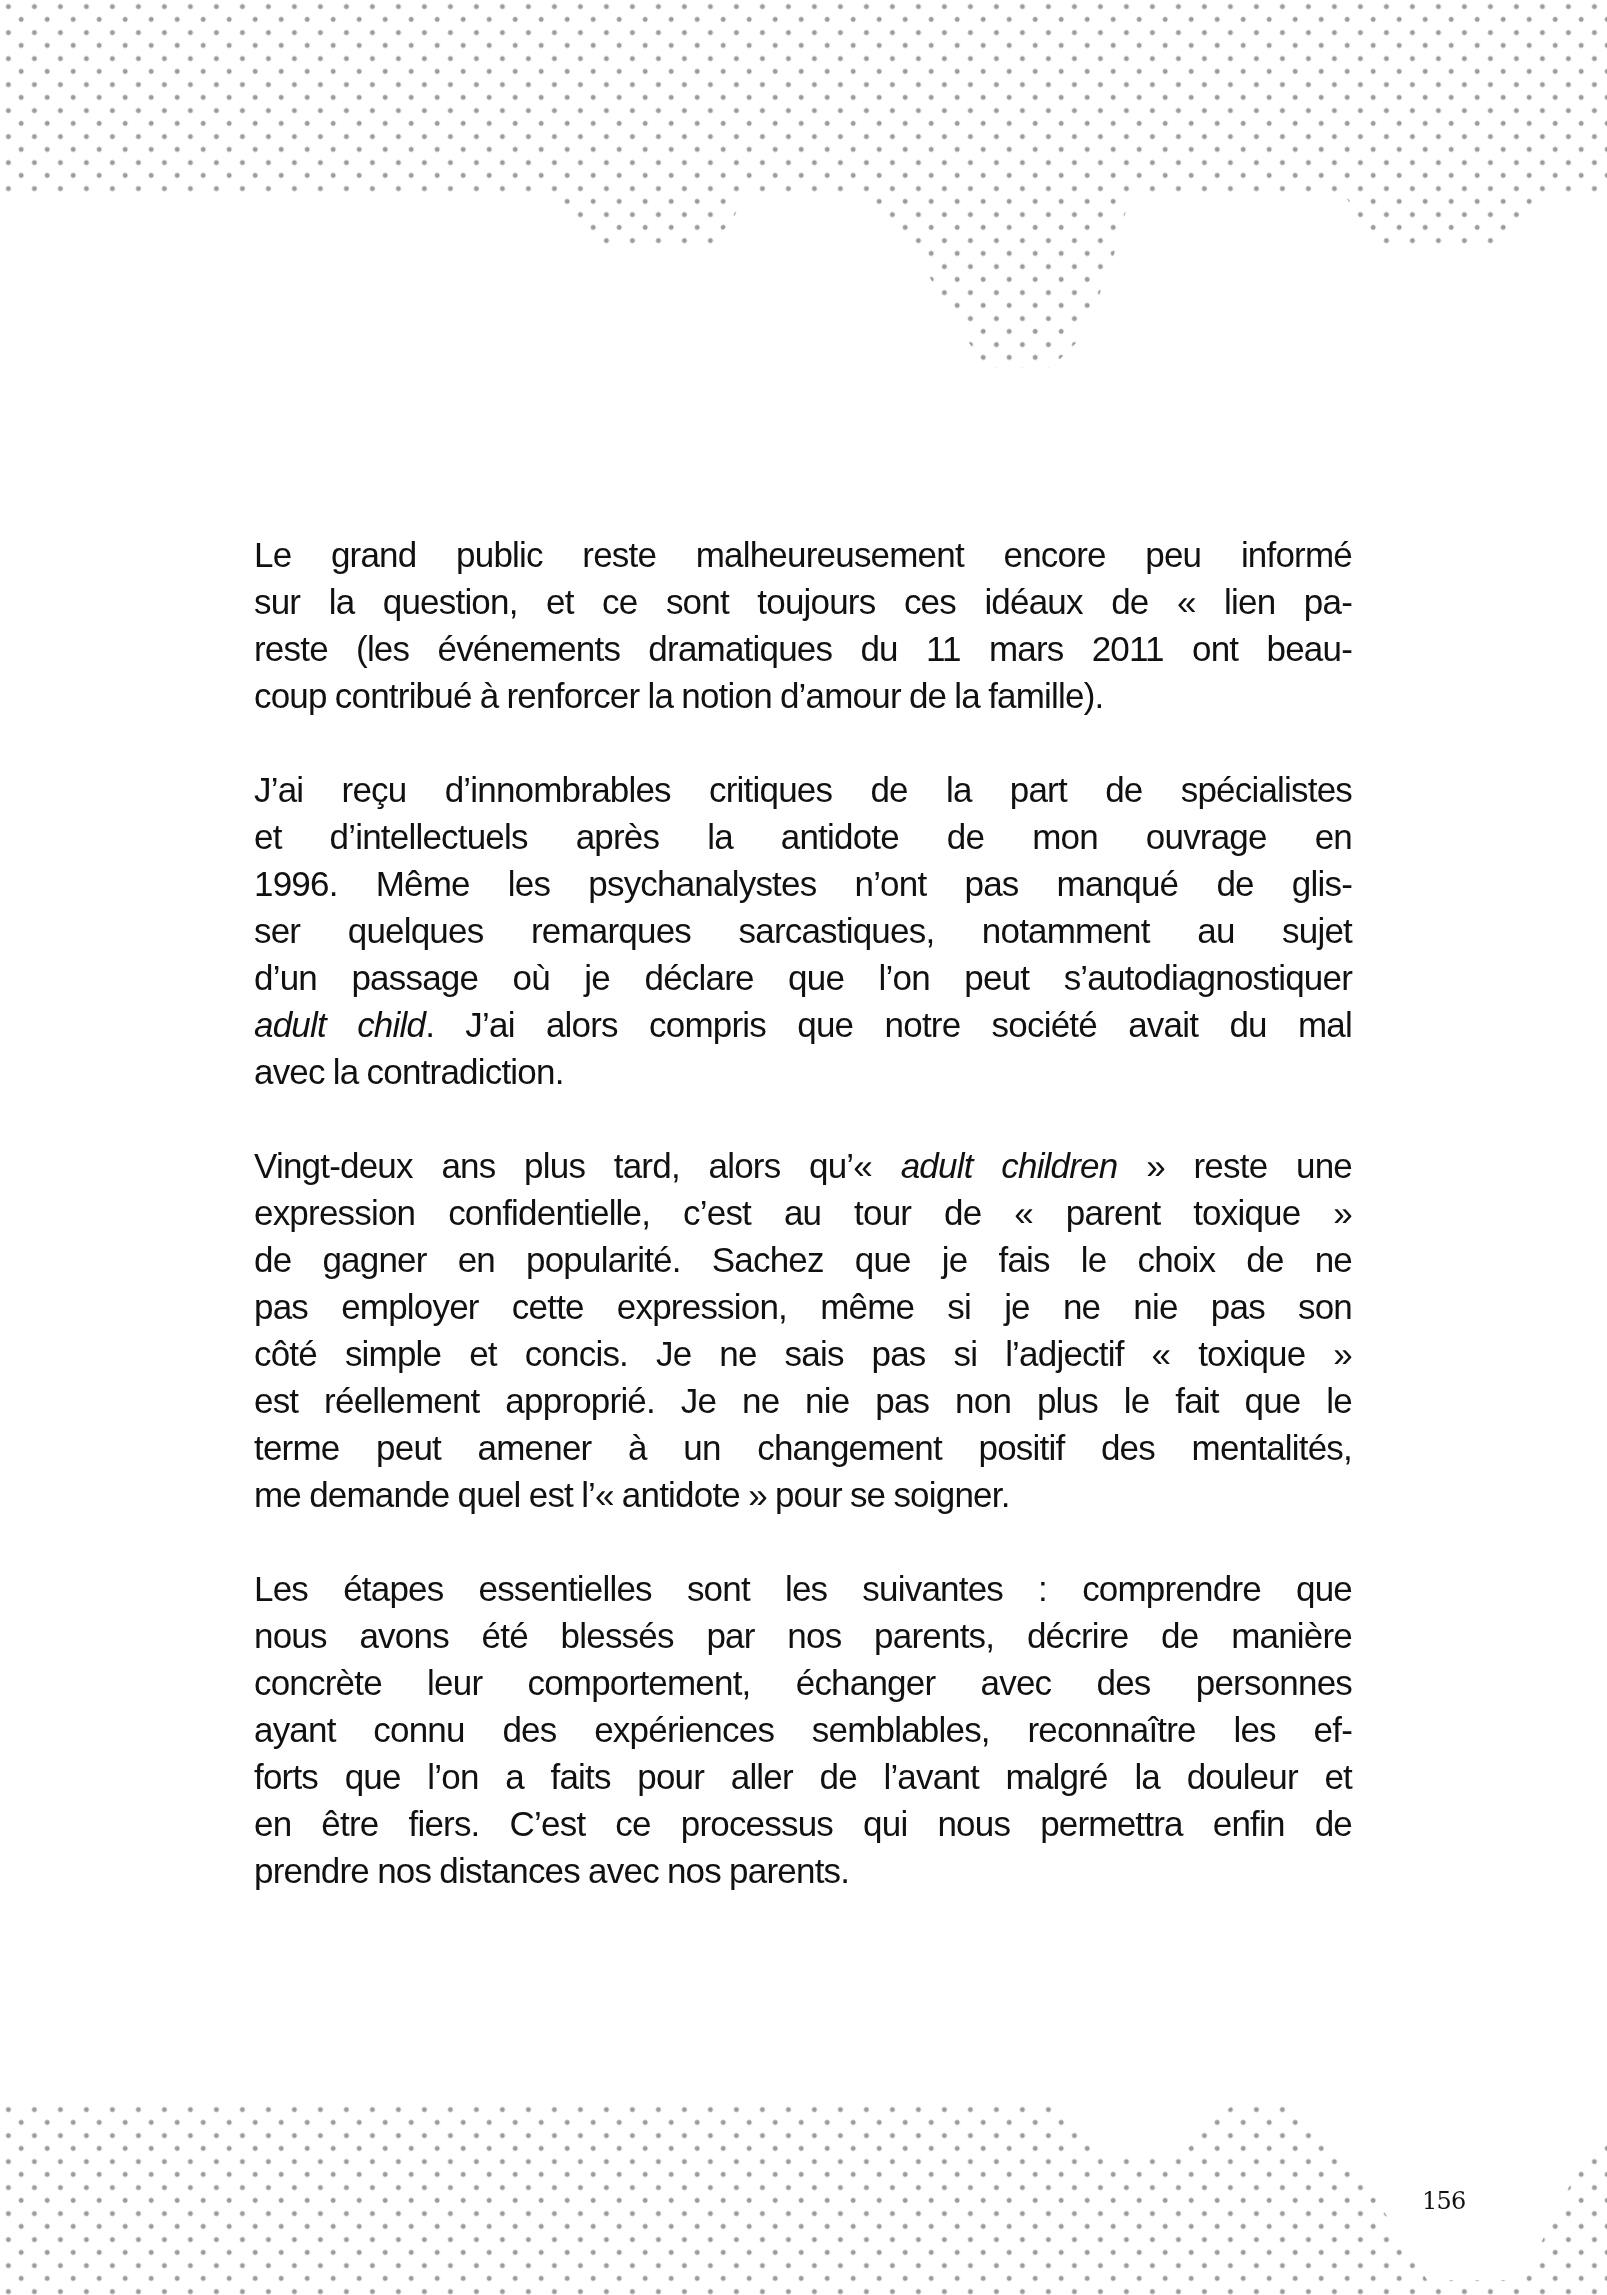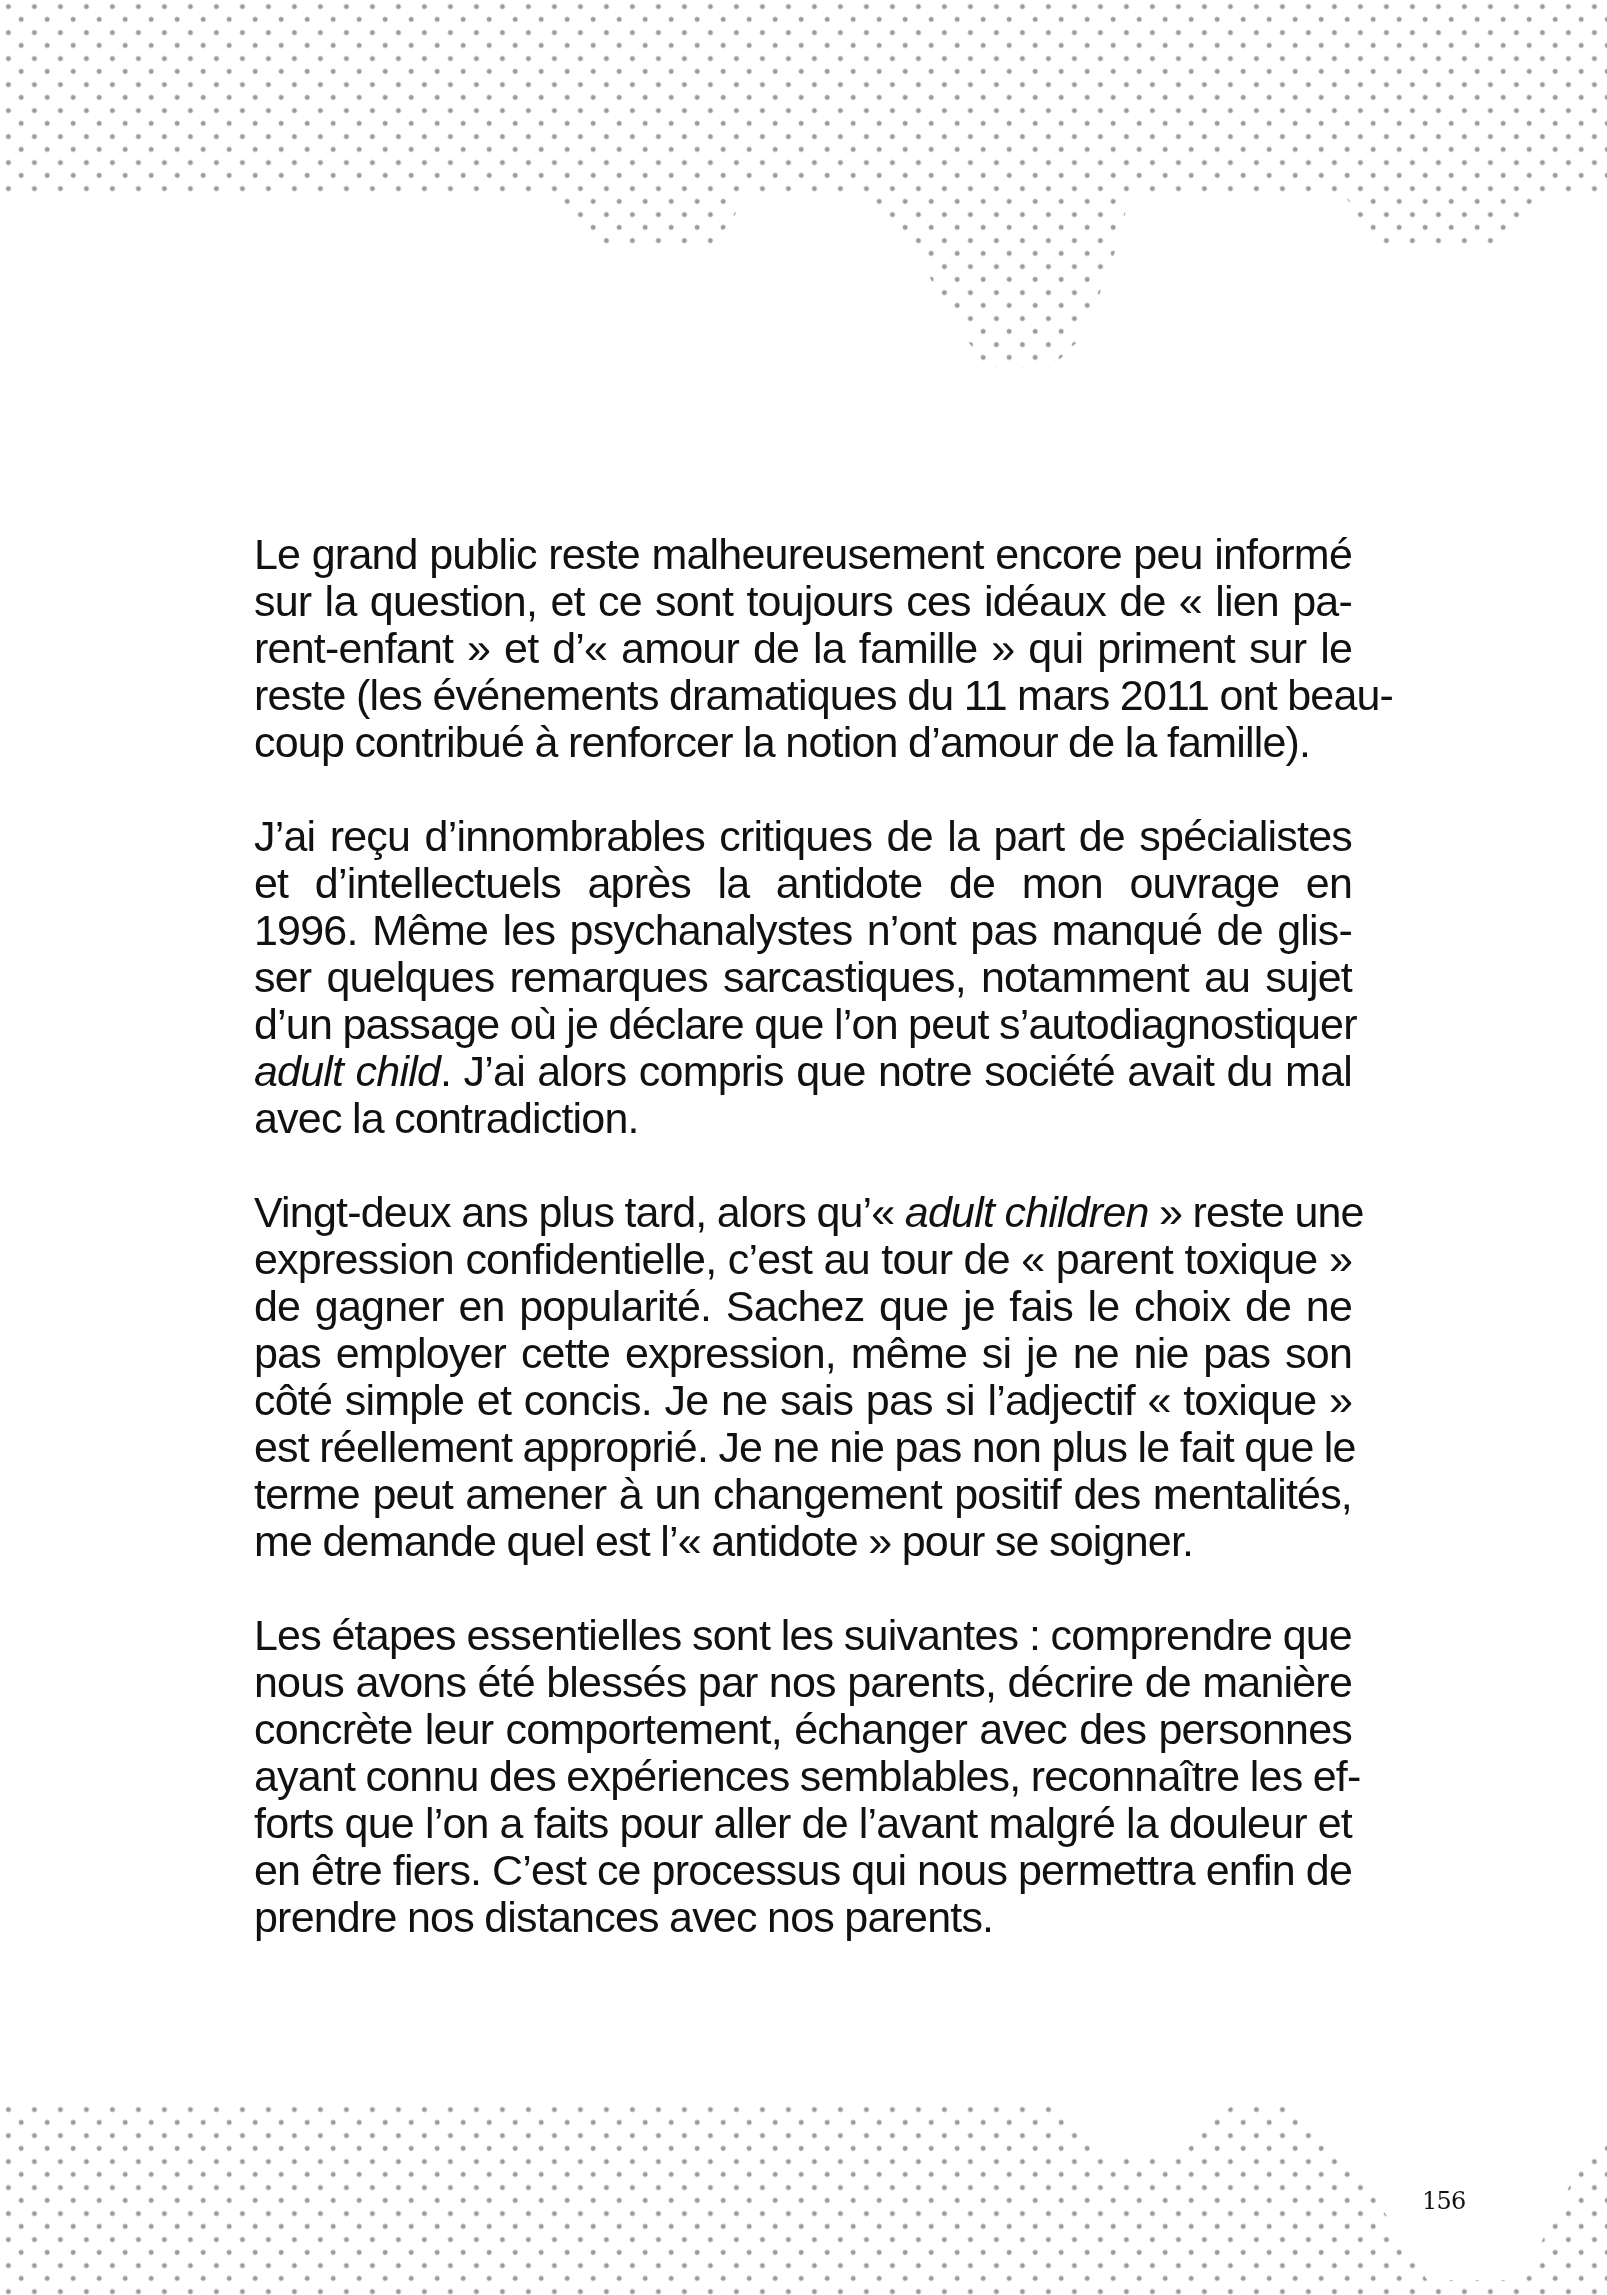--- a/index.html
+++ b/index.html
@@ -42,21 +42,21 @@
     font-size: 24px;
     color: #111111;
     letter-spacing: -0.8px;
   }
 
   .body-text {
     position: absolute;
     left: 254px; top: 531px;
     width: 1098px;
     font-family: "Liberation Sans", sans-serif;
-    font-size: 43px;
+    font-size: 35px;
     line-height: 47px;
     color: #111111;
   }
   .para { margin: 0 0 47px 0; }
   .line {
     display: block;
     text-align: justify;
     text-align-last: justify;
     white-space: nowrap;
     overflow: visible;
@@ -70,21 +70,20 @@
 </style>
 </head>
 <body>
 
 <div class="dots dots-top"></div>
 
 <main class="body-text" id="body-text">
     <p class="para">
       <span class="line"><span>Le grand public reste malheureusement encore peu informé</span></span>
       <span class="line"><span>sur la question, et ce sont toujours ces idéaux de « lien pa-</span></span>
-      <span class="line"><span>rent-enfant » et d’« amour de la famille » qui priment sur le</span></span>
       <span class="line"><span>reste (les événements dramatiques du 11 mars 2011 ont beau-</span></span>
       <span class="line last"><span>coup contribué à renforcer la notion d’amour de la famille).</span></span>
     </p>
     <p class="para">
       <span class="line"><span>J’ai reçu d’innombrables critiques de la part de spécialistes</span></span>
       <span class="line"><span>et d’intellectuels après la antidote de mon ouvrage en</span></span>
       <span class="line"><span>1996. Même les psychanalystes n’ont pas manqué de glis-</span></span>
       <span class="line"><span>ser quelques remarques sarcastiques, notamment au sujet</span></span>
       <span class="line"><span>d’un passage où je déclare que l’on peut s’autodiagnostiquer</span></span>
       <span class="line"><span class="it">adult child</span><span>. J’ai alors compris que notre société avait du mal</span></span>

